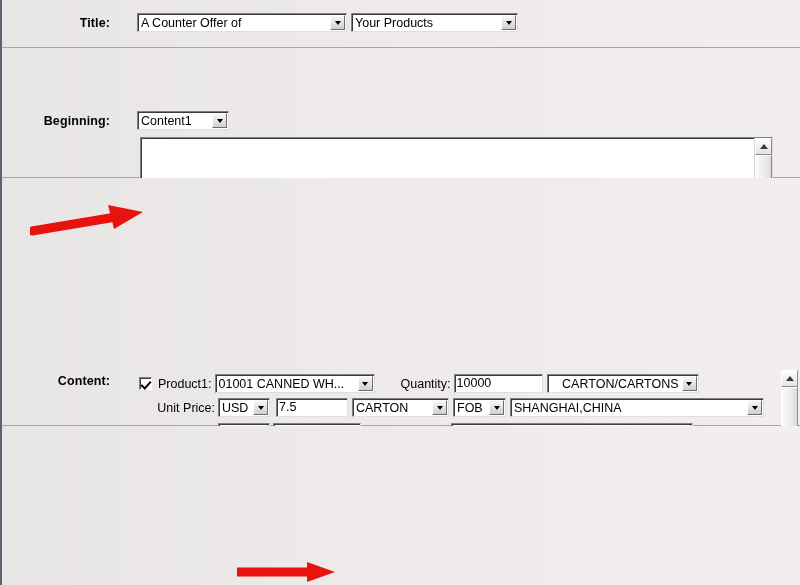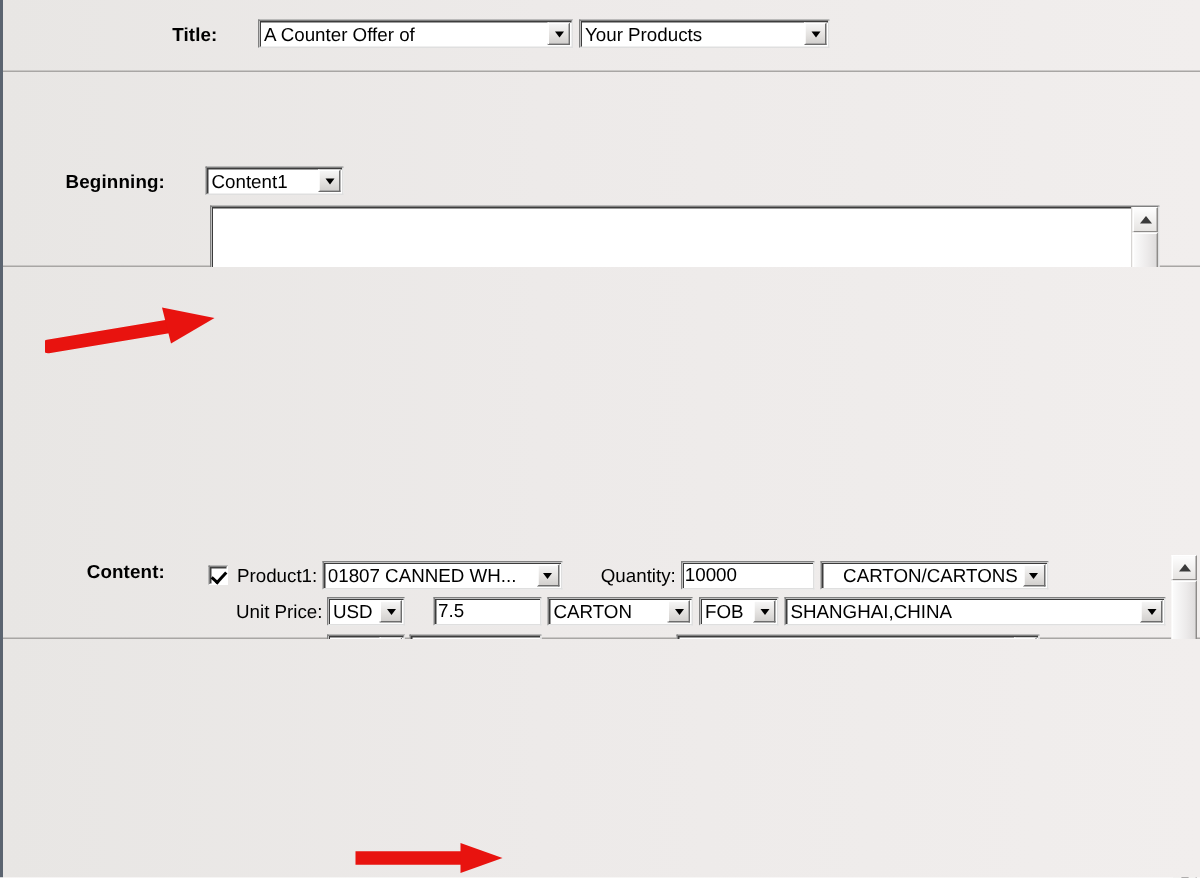--- a/index.html
+++ b/index.html
@@ -169,21 +169,21 @@
 
   .arrow { position: absolute; pointer-events: none; }
 </style>
 </head>
 <body>
 
 <div class="app">
 
   <div class="panel" style="height:48px;">
     <div class="row" style="position:absolute; left:0; top:13px;">
-      <div class="sect-label" style="width:108px;padding-left:35px;">Title:</div>
+      <div class="sect-label" style="width:108px;">Title:</div>
       <div class="sel" style="margin-left:27px; width:210px;">
         <span class="txt">A Counter Offer of</span>
         <span class="arrowbtn">
             <i class="caret"></i>
           </span>
       </div>
       <div class="sel" style="margin-left:4px; width:167px;">
         <span class="txt">Your Products</span>
         <span class="arrowbtn">
             <i class="caret"></i>
@@ -219,21 +219,21 @@
 
   <div class="panel" style="height:248px;">
     <div class="sect-label" style="position:absolute; left:0; top:196px; width:108px;">Content:</div>
 
     <div style="position:absolute; left:137px; top:194px;">
 
       <div class="row" style="height:23px;">
         <span class="chk"></span>
         <span class="fld-label" style="margin-left:6px;">Product1:</span>
         <span class="sel" style="margin-left:3px; width:160px;">
-          <span class="txt">01807 CANNED WH...</span>
+          <span class="txt">01001 CANNED WH...</span>
           <span class="arrowbtn">
               <i class="caret"></i>
             </span>
         </span>
         <span class="fld-label" style="margin-left:26px;">Quantity:</span>
         <span class="tin" style="margin-left:3px; width:89px;">10000</span>
         <span class="sel" style="margin-left:4px; width:152px;justify-content:flex-end;">
           <span class="txt">CARTON/CARTONS</span>
           <span class="arrowbtn">
               <i class="caret"></i>
@@ -242,21 +242,21 @@
       </div>
 
       <div class="row" style="height:25px;">
         <span class="fld-label" style="width:76px;">Unit Price:</span>
         <span class="sel" style="margin-left:3px; width:52px;">
           <span class="txt">USD</span>
           <span class="arrowbtn">
               <i class="caret"></i>
             </span>
         </span>
-        <span class="tin" style="margin-left:19px; width:72px;">7.5</span>
+        <span class="tin" style="margin-left:6px; width:72px;">7.5</span>
         <span class="sel" style="margin-left:4px; width:97px;">
           <span class="txt">CARTON</span>
           <span class="arrowbtn">
               <i class="caret"></i>
             </span>
         </span>
         <span class="sel" style="margin-left:4px; width:53px;">
           <span class="txt">FOB</span>
           <span class="arrowbtn">
               <i class="caret"></i>

